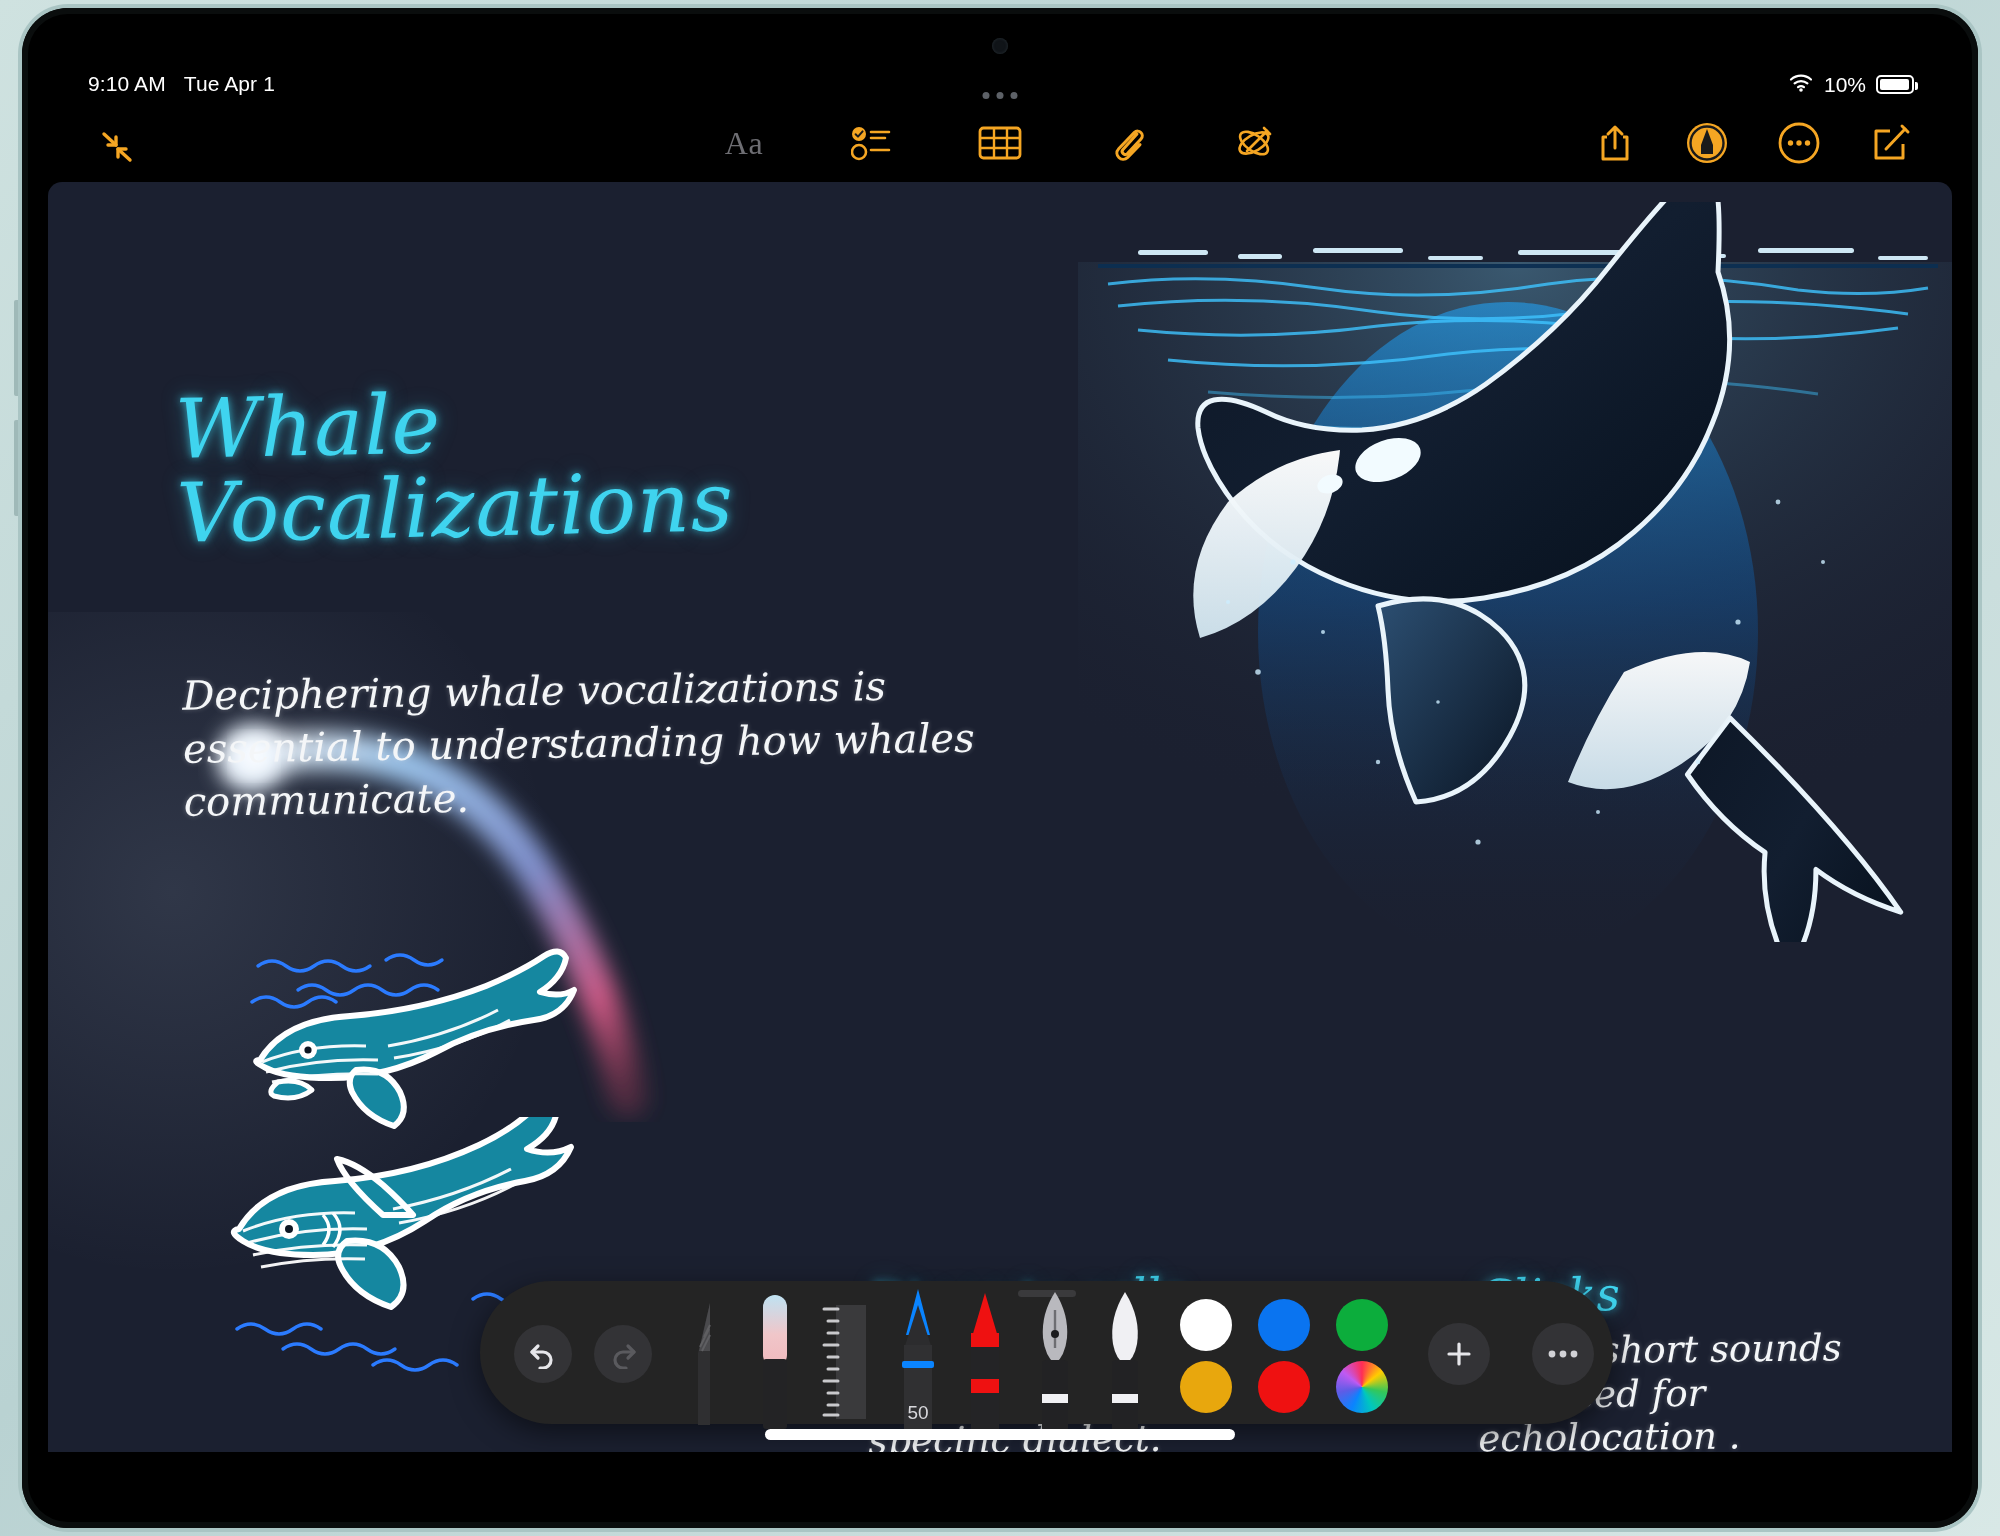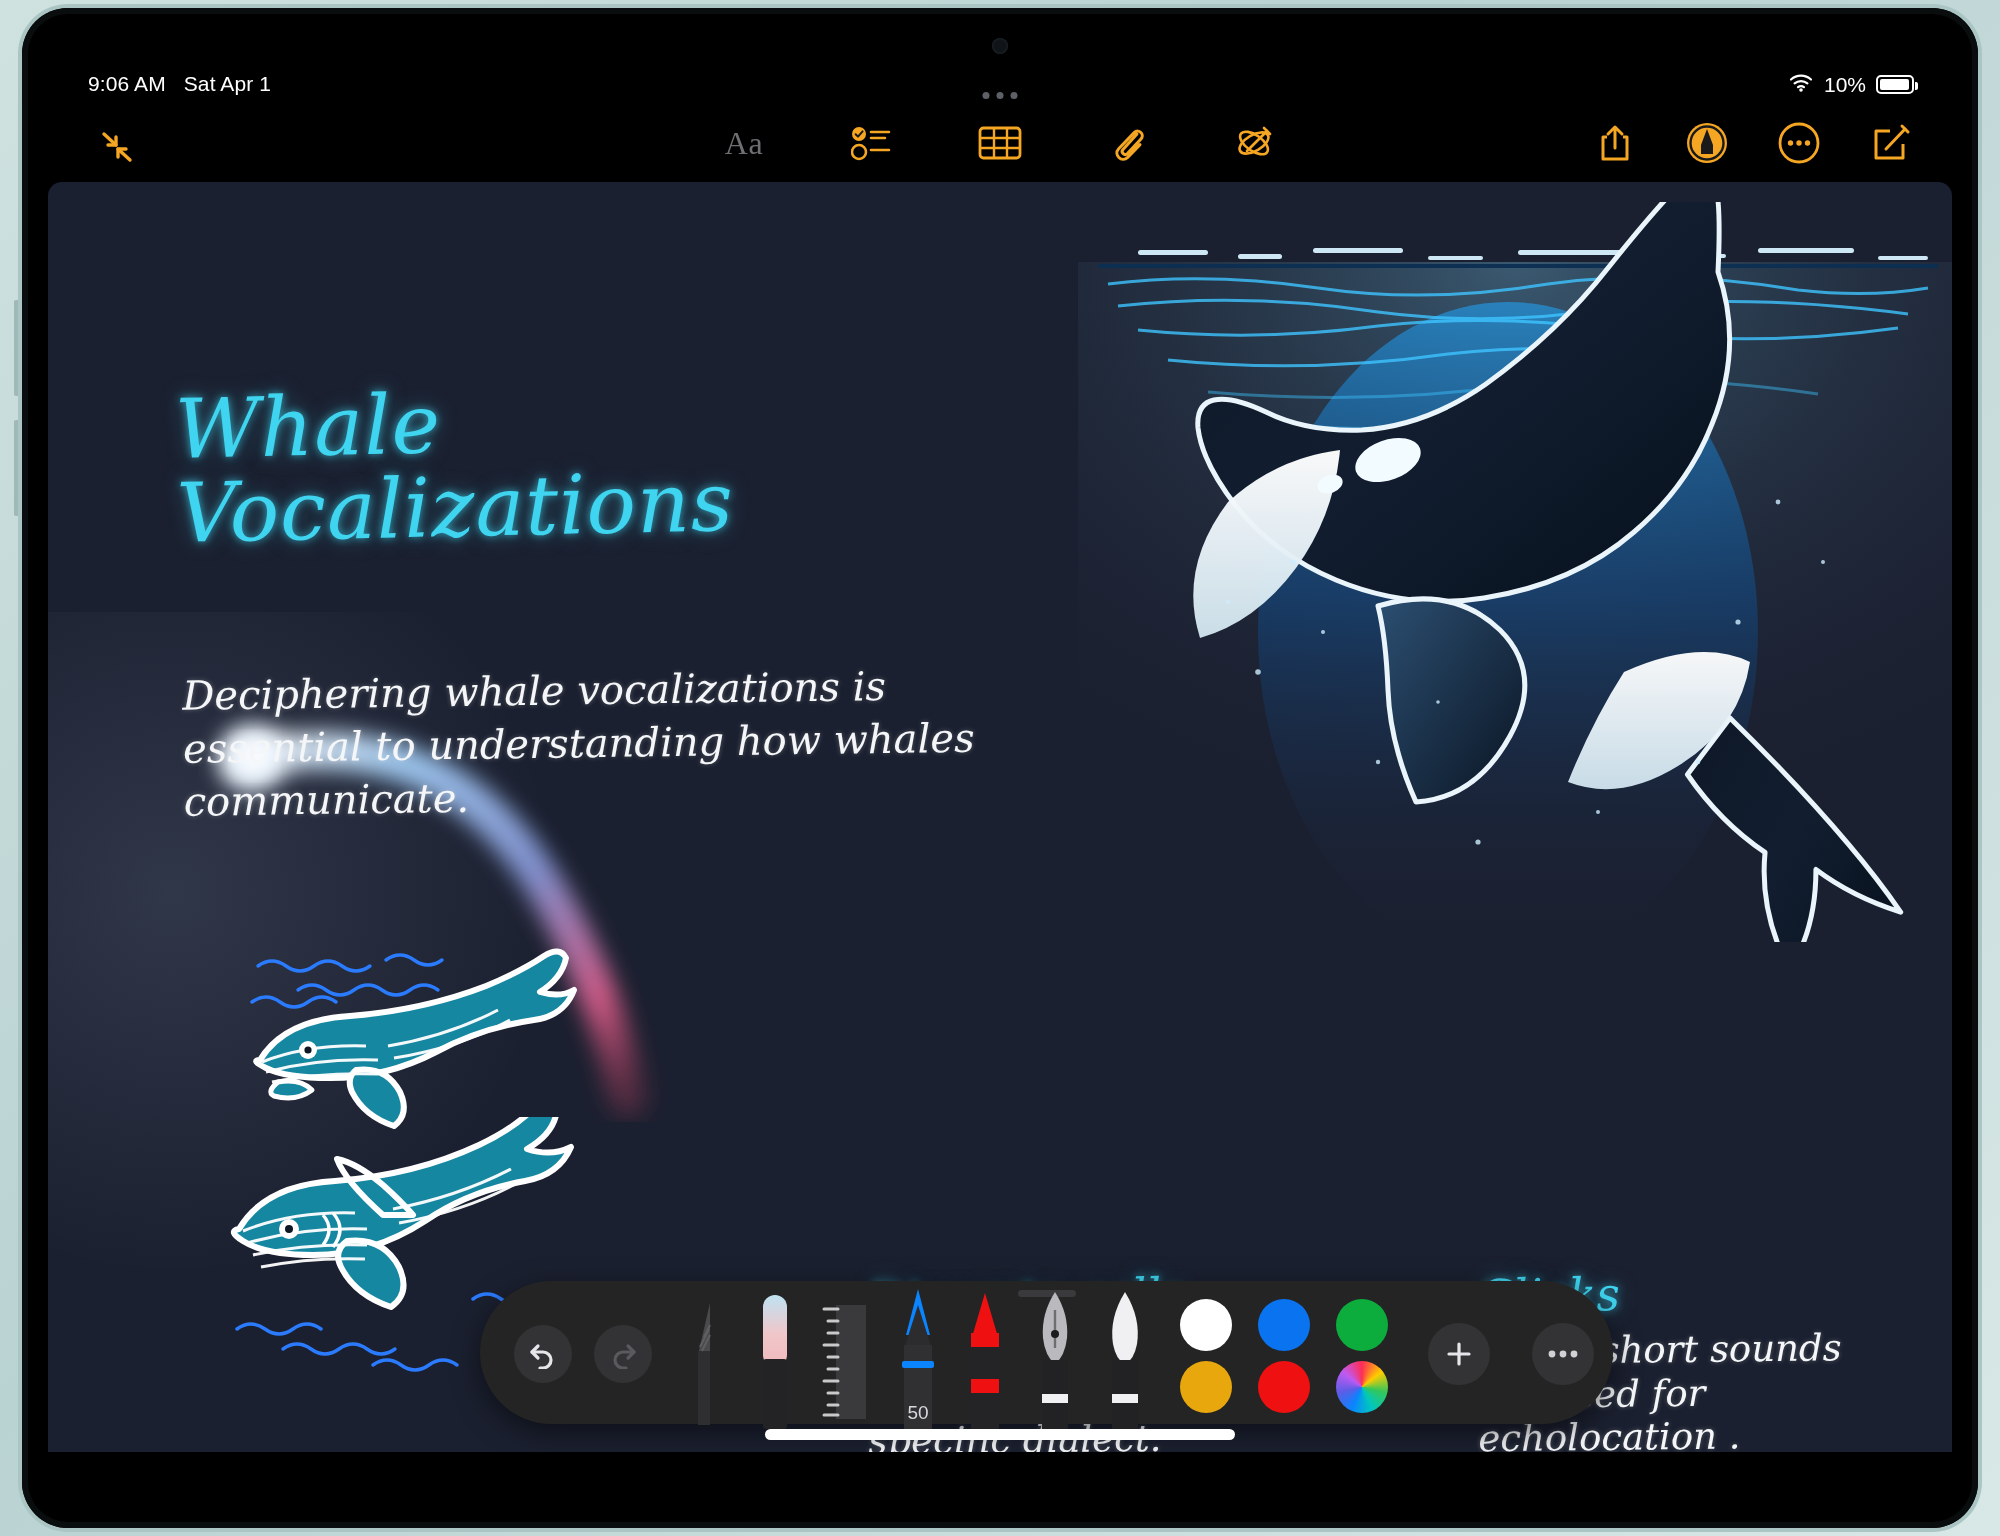--- a/index.html
+++ b/index.html
@@ -95,22 +95,22 @@
 <div class="device">
   <div class="btn-side" style="left:14px;top:300px;width:8px;height:96px;"></div>
   <div class="btn-side" style="left:14px;top:420px;width:8px;height:96px;"></div>
   <div class="bezel"></div>
 
   <div class="screen">
     <div class="camera"></div>
 
     <div class="statusbar">
       <div class="sb-left">
-        <span>9:06 AM</span>
-        <span>Sat Apr 1</span>
+        <span>9:10 AM</span>
+        <span>Tue Apr 1</span>
       </div>
       <div class="sb-right">
         <span>
           <svg width="26" height="20" viewBox="0 0 26 20">
               <g fill="none" stroke="#fff" stroke-width="2.2" stroke-linecap="round">
             <path d="M3 7.5a15 15 0 0 1 20 0"></path>
                 <path d="M6.6 11.4a10 10 0 0 1 12.8 0"></path>
                 <path d="M10 15.2a5 5 0 0 1 6 0"></path>
               </g>
             <circle cx="13" cy="18" r="1.8" fill="#fff"></circle>

